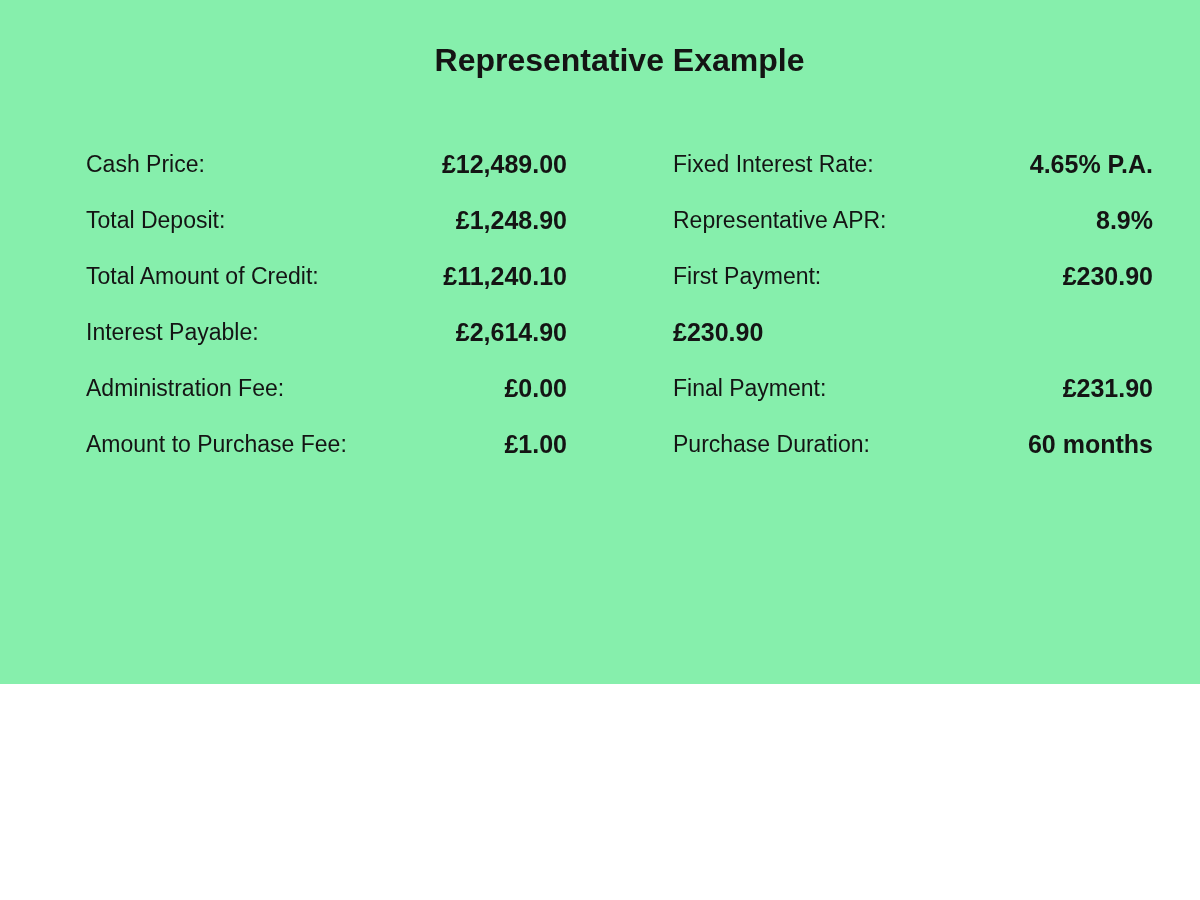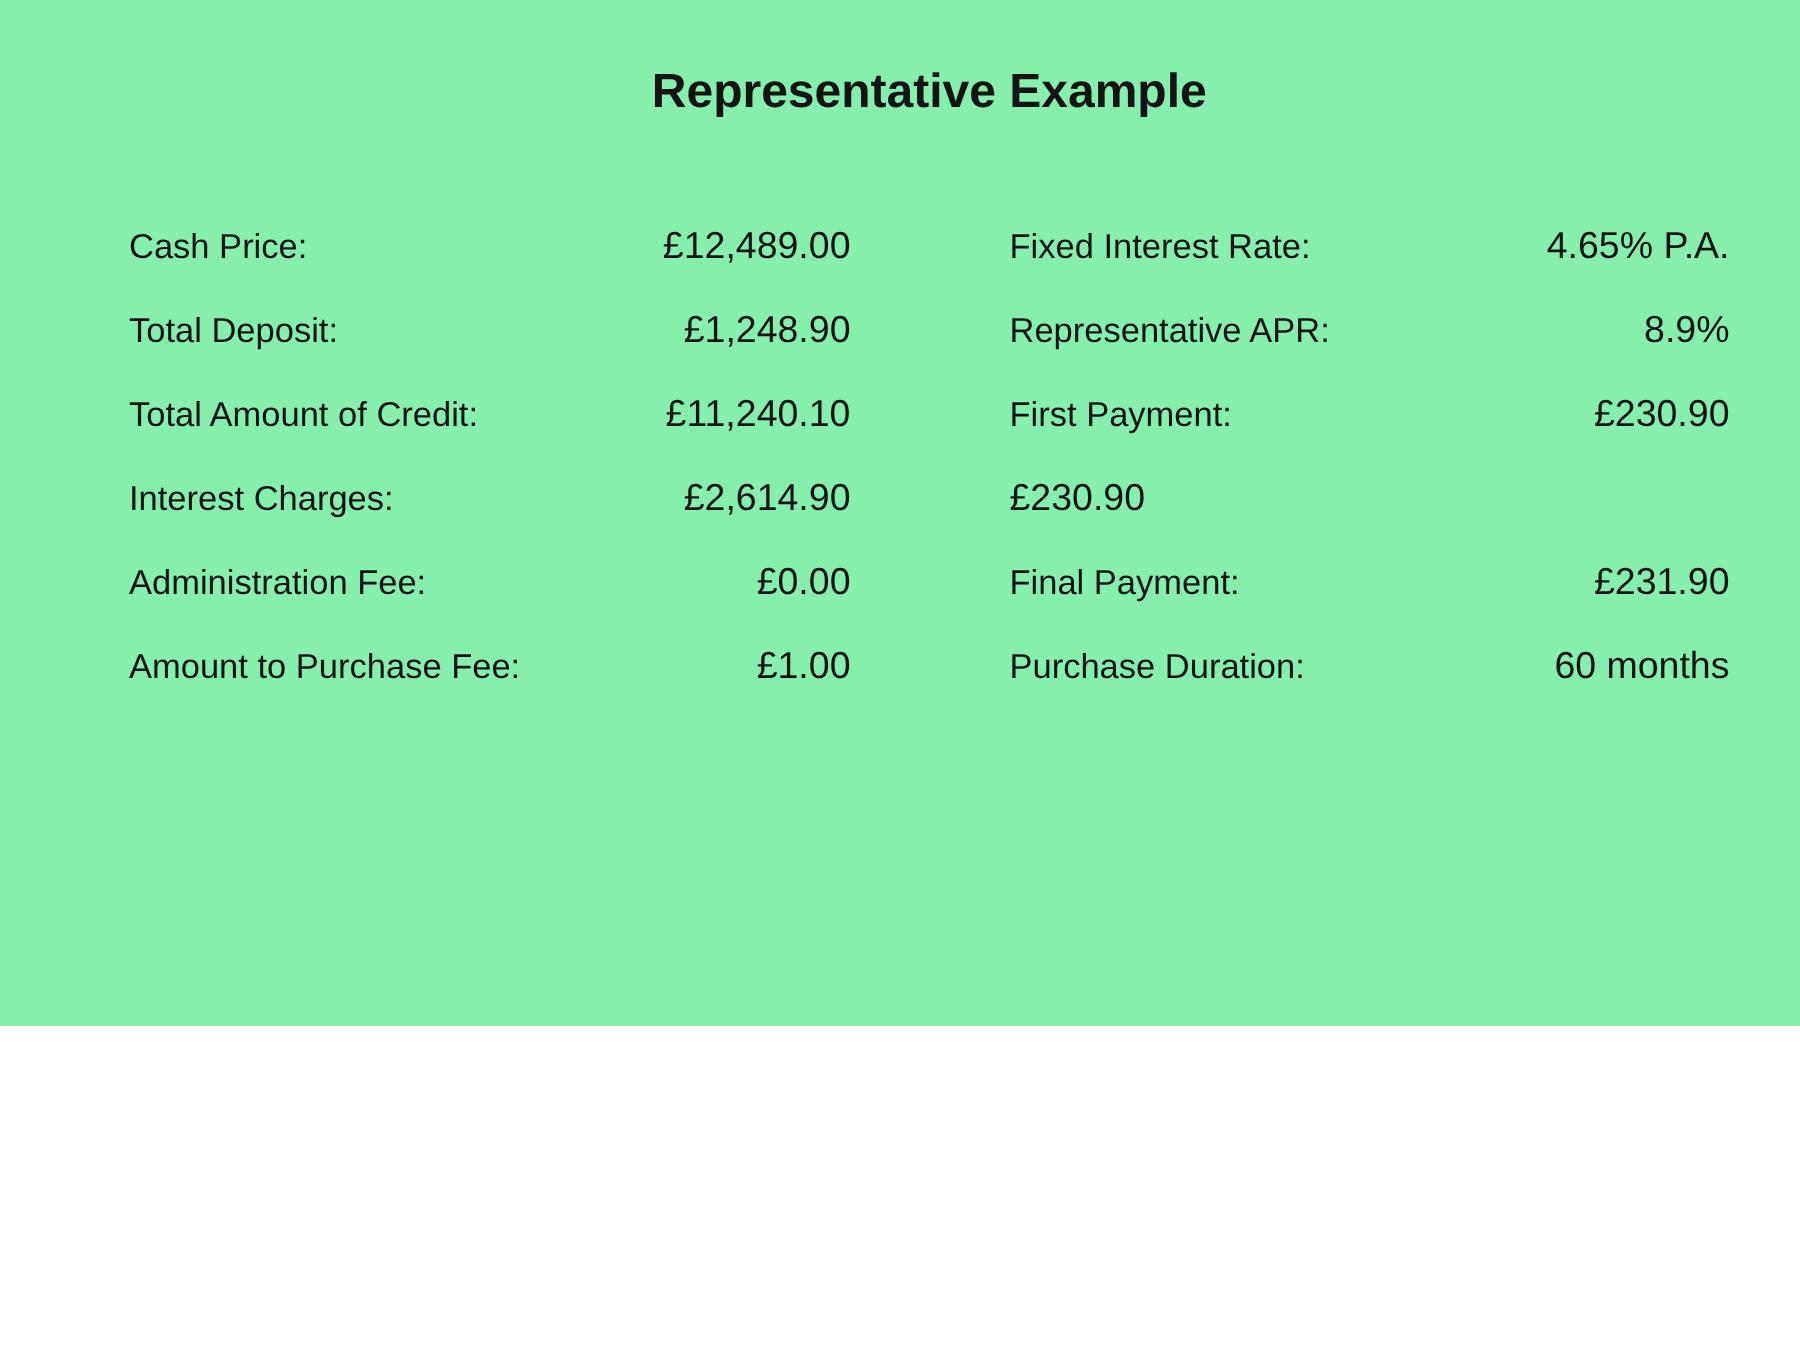--- a/index.html
+++ b/index.html
@@ -43,21 +43,21 @@
     justify-content: space-between;
     gap: 32px;
   }
   .row .label {
     font-size: 23px;
     font-weight: 400;
     white-space: nowrap;
   }
   .row .value {
     font-size: 25px;
-    font-weight: 400;
+    font-weight: 700;
     white-space: nowrap;
     text-align: right;
   }
   .footer {
     position: absolute;
     left: 0;
     top: 688px;
     width: 1200px;
     height: 212px;
     background: #000000;
@@ -88,21 +88,21 @@
         </div>
         <div class="row">
           <span class="label">Total Deposit:</span>
           <span class="value">£1,248.90</span>
         </div>
         <div class="row">
           <span class="label">Total Amount of Credit:</span>
           <span class="value">£11,240.10</span>
         </div>
         <div class="row">
-          <span class="label">Interest Charges:</span>
+          <span class="label">Interest Payable:</span>
           <span class="value">£2,614.90</span>
         </div>
         <div class="row">
           <span class="label">Administration Fee:</span>
           <span class="value">£0.00</span>
         </div>
         <div class="row">
           <span class="label">Amount to Purchase Fee:</span>
           <span class="value">£1.00</span>
         </div>

